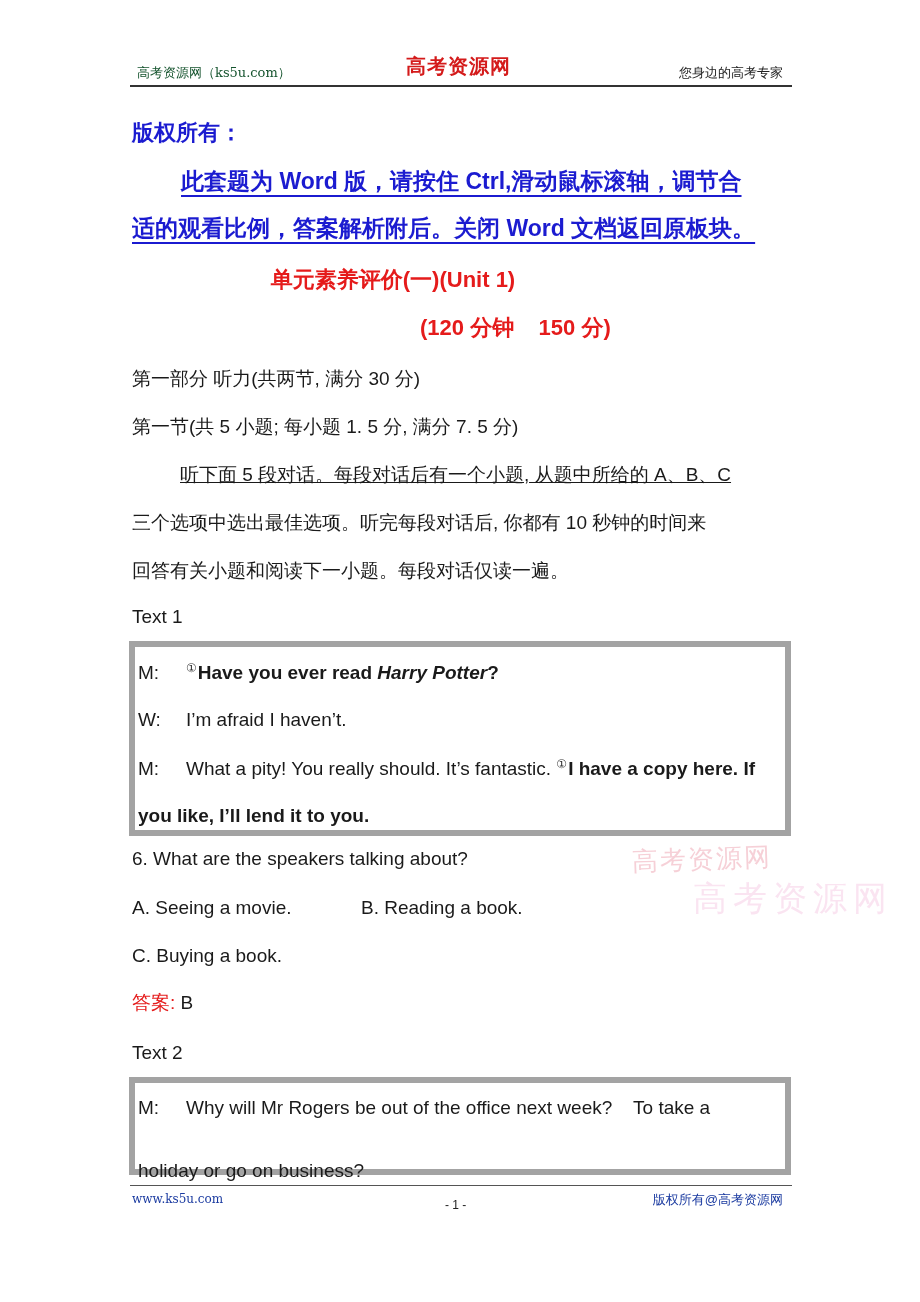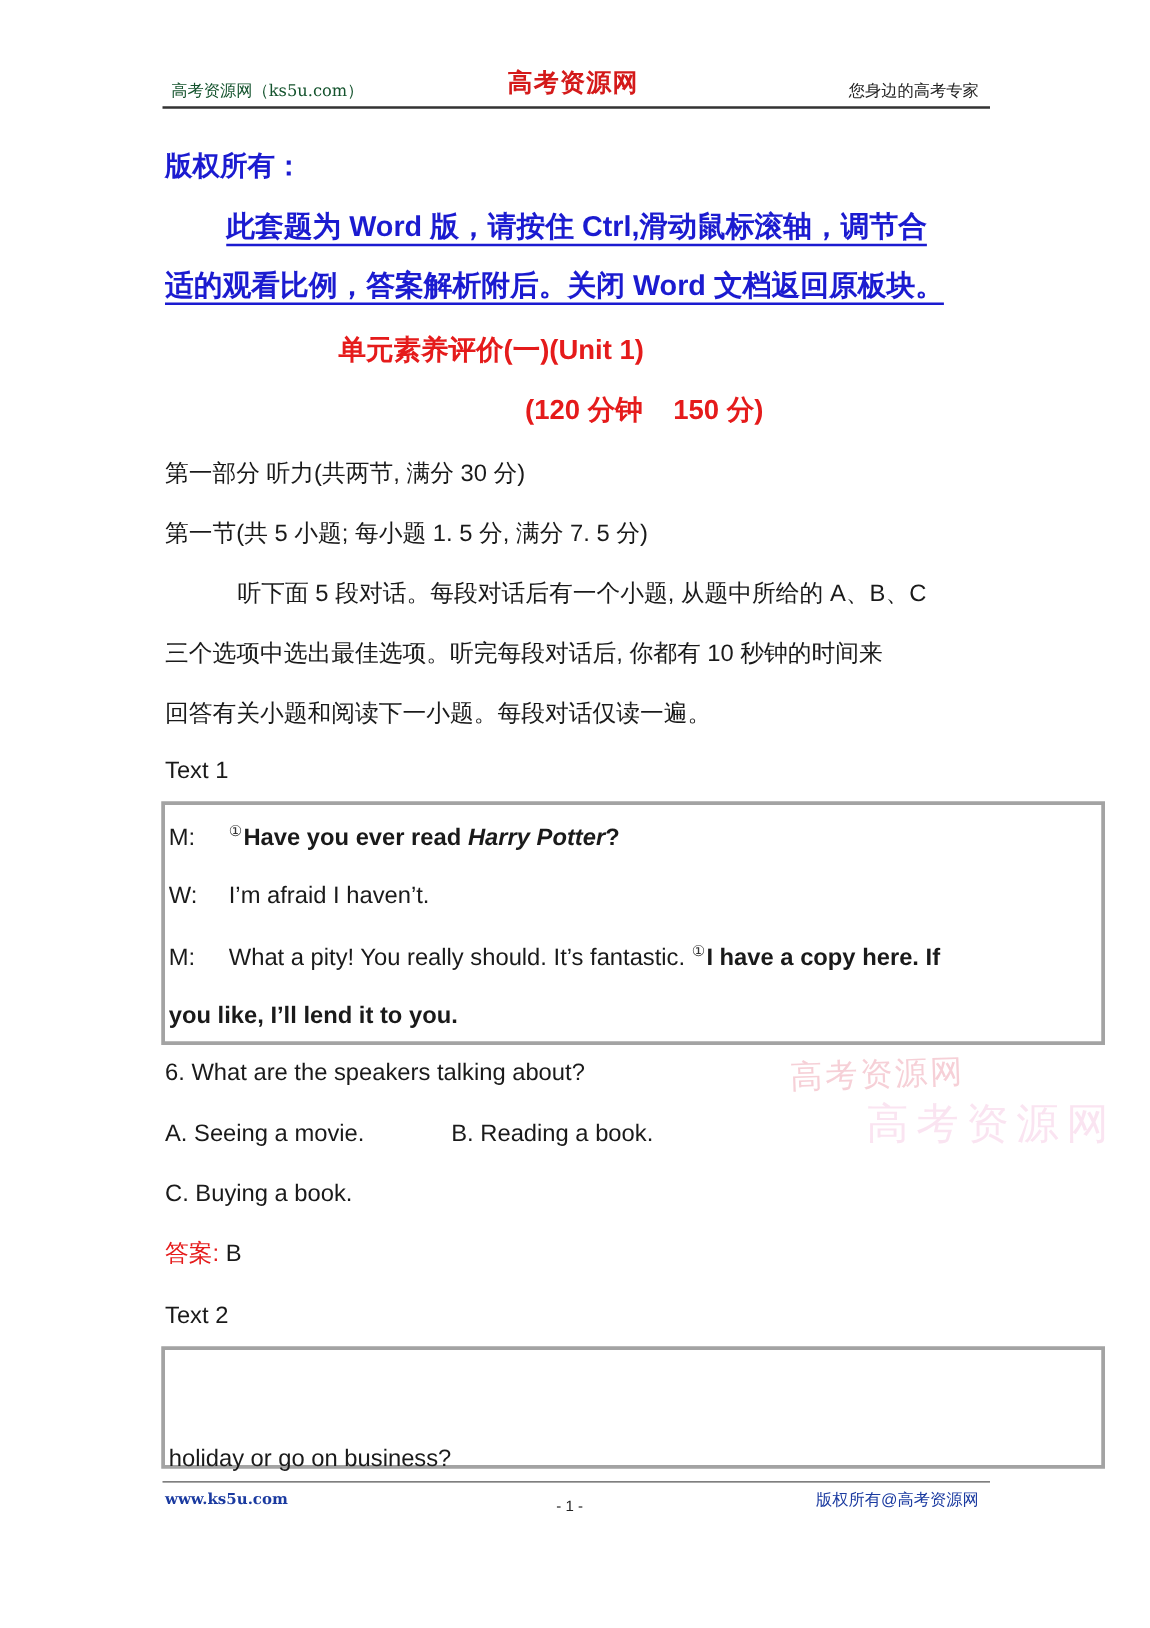--- a/index.html
+++ b/index.html
@@ -18,44 +18,44 @@
     .notice-line { font-size: 23px; font-weight: bold; color: #1b1bd0; text-decoration: underline; text-underline-offset: 6px; white-space: nowrap; }
     .notice-l1 { left: 181px; top: 166px; }
     .notice-l2 { left: 132px; top: 213px; }
 
     
     .doc-title { left: 0; width: 736px; top: 265px; text-align: center; font-size: 22px; font-weight: bold; color: #e51b1b; padding-left: 50px; box-sizing: border-box; }
     .doc-sub { left: 420px; top: 313px; font-size: 22px; font-weight: bold; color: #e51b1b; white-space: pre; }
 
     
     .p { left: 132px; font-size: 19px; color: #1a1a1a; white-space: nowrap; }
-    .p-indent { left: 190px; }
+    .p-indent { left: 180px; text-decoration: underline; }
     .section1 { top: 366px; }
     .section2 { top: 414px; }
     .instr1 { top: 462px; }
     .instr2 { top: 510px; left: 132px; }
     .instr3 { top: 558px; }
 
     .text-label { font-size: 19px; }
 
     
-    .dbox { left: 129px; width: 755px; border: 3px solid #a3a3a3; box-sizing: border-box; }
+    .dbox { left: 129px; width: 662px; border: 6px solid #a3a3a3; box-sizing: border-box; }
     .dline { position: absolute; left: 3px; font-size: 19px; white-space: nowrap; color: #1a1a1a; }
     .spk { display: inline-block; width: 48px; }
     .circ { font-size: 12px; vertical-align: 7px; margin-right: 1px; font-family: "DejaVu Serif", serif; color: #333; }
     b { font-weight: bold; }
     .answer-key { color: #e51b1b; }
 
     
     .wm1 { left: 632px; top: 842px; font-family: "DejaVu Serif", serif; font-size: 26px; color: rgba(230,120,140,0.35); letter-spacing: 2px; transform: rotate(-2deg); }
     .wm2 { left: 693px; top: 876px; font-family: "DejaVu Serif", serif; font-size: 34px; color: rgba(230,130,190,0.22); letter-spacing: 6px; }
 
     
     .ftr-rule { left: 130px; top: 1185px; width: 662px; border-top: 1px solid #555; }
-    .ftr-left { left: 132px; top: 1192px; font-family: "DejaVu Serif", serif; font-size: 12px; color: #1a3aa0; font-weight: bold; }
+    .ftr-left { left: 132px; top: 1192px; font-family: "DejaVu Serif", serif; font-size: 12px; color: #1a3aa0; }
     .ftr-page { left: 445px; top: 1198px; font-size: 12px; color: #222; }
     .ftr-right { right: 137px; top: 1191px; font-family: Liberation Sans, sans-serif; font-size: 13px; color: #1a3aa0; }
   </style>
 </head>
 <body>
 
 <div class="abs hdr-left">高考资源网（ks5u.com）</div>
 <div class="abs hdr-logo">高考资源网</div>
 <div class="abs hdr-right">您身边的高考专家</div>
 <div class="abs hdr-rule"></div>
@@ -95,20 +95,23 @@
 <div class="abs p" style="top:945px;">C. Buying a book.</div>
 <div class="abs p" style="top:990px;">
   <span class="answer-key">答案:</span><span> B</span>
 </div>
 
 <div class="abs wm1">高考资源网</div>
 <div class="abs wm2">高考资源网</div>
 
 <div class="abs p text-label" style="top:1042px;">Text 2</div>
 <div class="abs dbox" style="top:1077px; height:98px;">
+  <div class="dline" style="top:14px; right:3px;">
+    <span class="spk">M:</span><span style="white-space:pre;">Why will Mr Rogers be out of the office next week?    To take a</span>
+  </div>
   <div class="dline" style="top:77px;">
     <span>holiday or go on business?</span>
   </div>
 </div>
 
 <div class="abs ftr-rule"></div>
 <div class="abs ftr-left">www.ks5u.com</div>
 <div class="abs ftr-page">- 1 -</div>
 <div class="abs ftr-right">版权所有@高考资源网</div>
 

